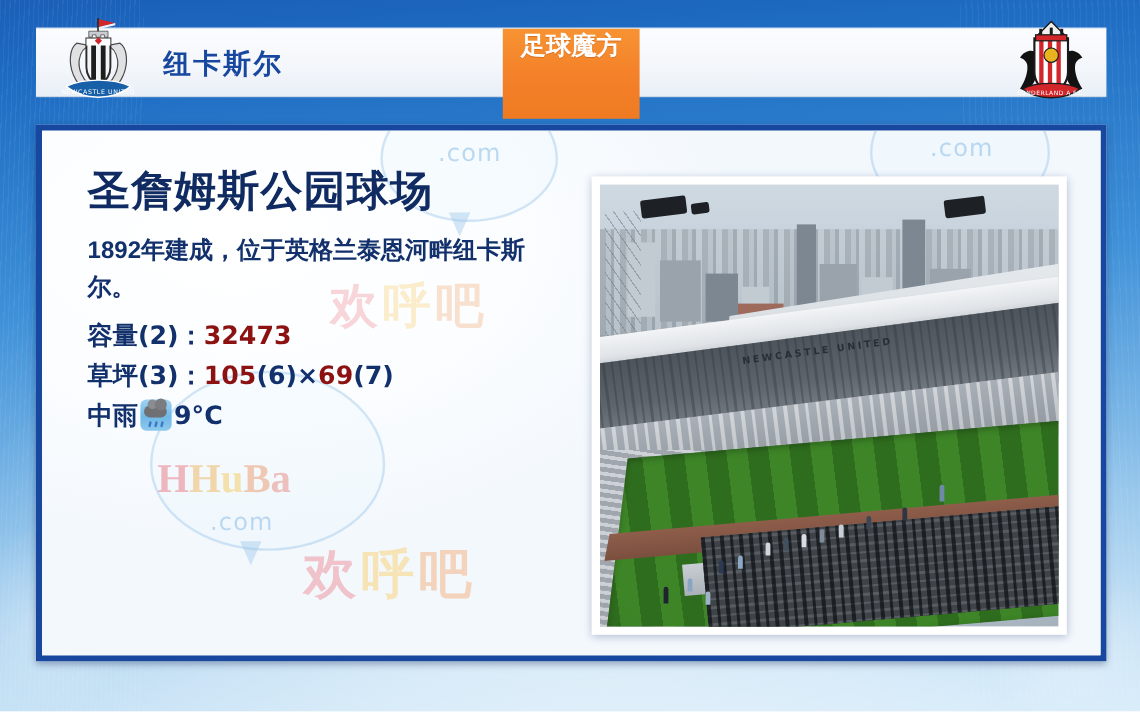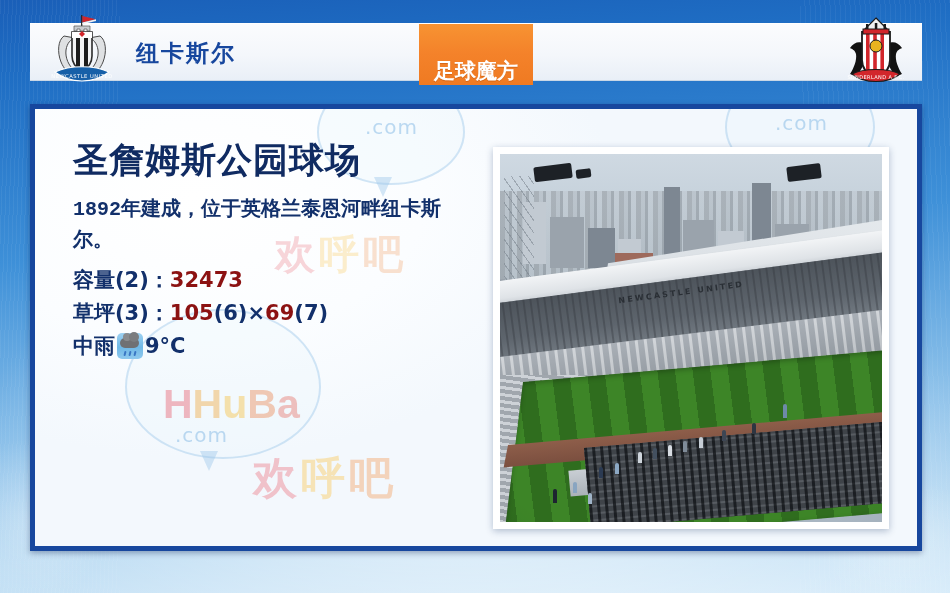--- a/index.html
+++ b/index.html
@@ -87,23 +87,23 @@
     margin-top: -6px;
   }
   .crest-home { margin-left: 20px; }
   .crest-away { margin-right: 14px; }
 
   
   .brand-logo {
     position: absolute;
     left: 50%; top: 0;
     transform: translateX(-50%);
-    width: 114px; height: 61px;
+    width: 114px; height: 75px;
     background: linear-gradient(180deg, #f79332 0%, #f4822a 48%, #ef7a22 100%);
-    display: flex; align-items: flex-end; justify-content: center;
+    display: flex; align-items: flex-start; justify-content: center;
   }
   .brand-logo-text {
     color: #ffffff;
     font-size: 21px;
     font-weight: bold;
     letter-spacing: 0px;
     font-family: "DejaVu Sans", "Liberation Sans", sans-serif;
     text-shadow: 0 1px 0 rgba(180,80,10,0.45);
     white-space: nowrap;
   }
@@ -144,25 +144,24 @@
     border-right: 9px solid transparent;
     border-top: 20px solid rgba(150,195,232,0.40);
   }
   .wm-dotcom {
     color: rgba(150,195,232,0.62);
     font-size: 20px;
     letter-spacing: 1px;
     font-family: "DejaVu Sans", "Liberation Sans", sans-serif;
   }
   .wm-hhuba {
-    font-size: 41px;
-    font-weight: bold;
-    font-family: Liberation Sans, sans-serif;
-    white-space: nowrap;
-    margin-left: 32px;
+    font-size: 34px;
+    font-weight: bold;
+    font-family: Liberation Serif, serif;
+    white-space: nowrap;
   }
   .wm-huanhuba {
     font-size: 44px;
     font-weight: bold;
     letter-spacing: 4px;
     white-space: nowrap;
     font-family: "DejaVu Sans", "Liberation Sans", sans-serif;
   }
 
   
@@ -182,21 +181,21 @@
     white-space: nowrap;
     font-family: "DejaVu Sans", "Liberation Sans", sans-serif;
   }
   .stadium-desc {
     font-size: 20px;
     font-weight: bold;
     color: #12306b;
     line-height: 1.55;
     margin-bottom: 8px;
     width: 400px;
-    font-family: Liberation Mono, monospace;
+    font-family: Liberation Sans, sans-serif;
   }
   .stat-line {
     font-size: 21px;
     font-weight: bold;
     color: #12306b;
     line-height: 1.58;
     white-space: nowrap;
     font-family: "DejaVu Sans", "Liberation Sans", sans-serif;
   }
   .val-red { color: #8c1212; }

